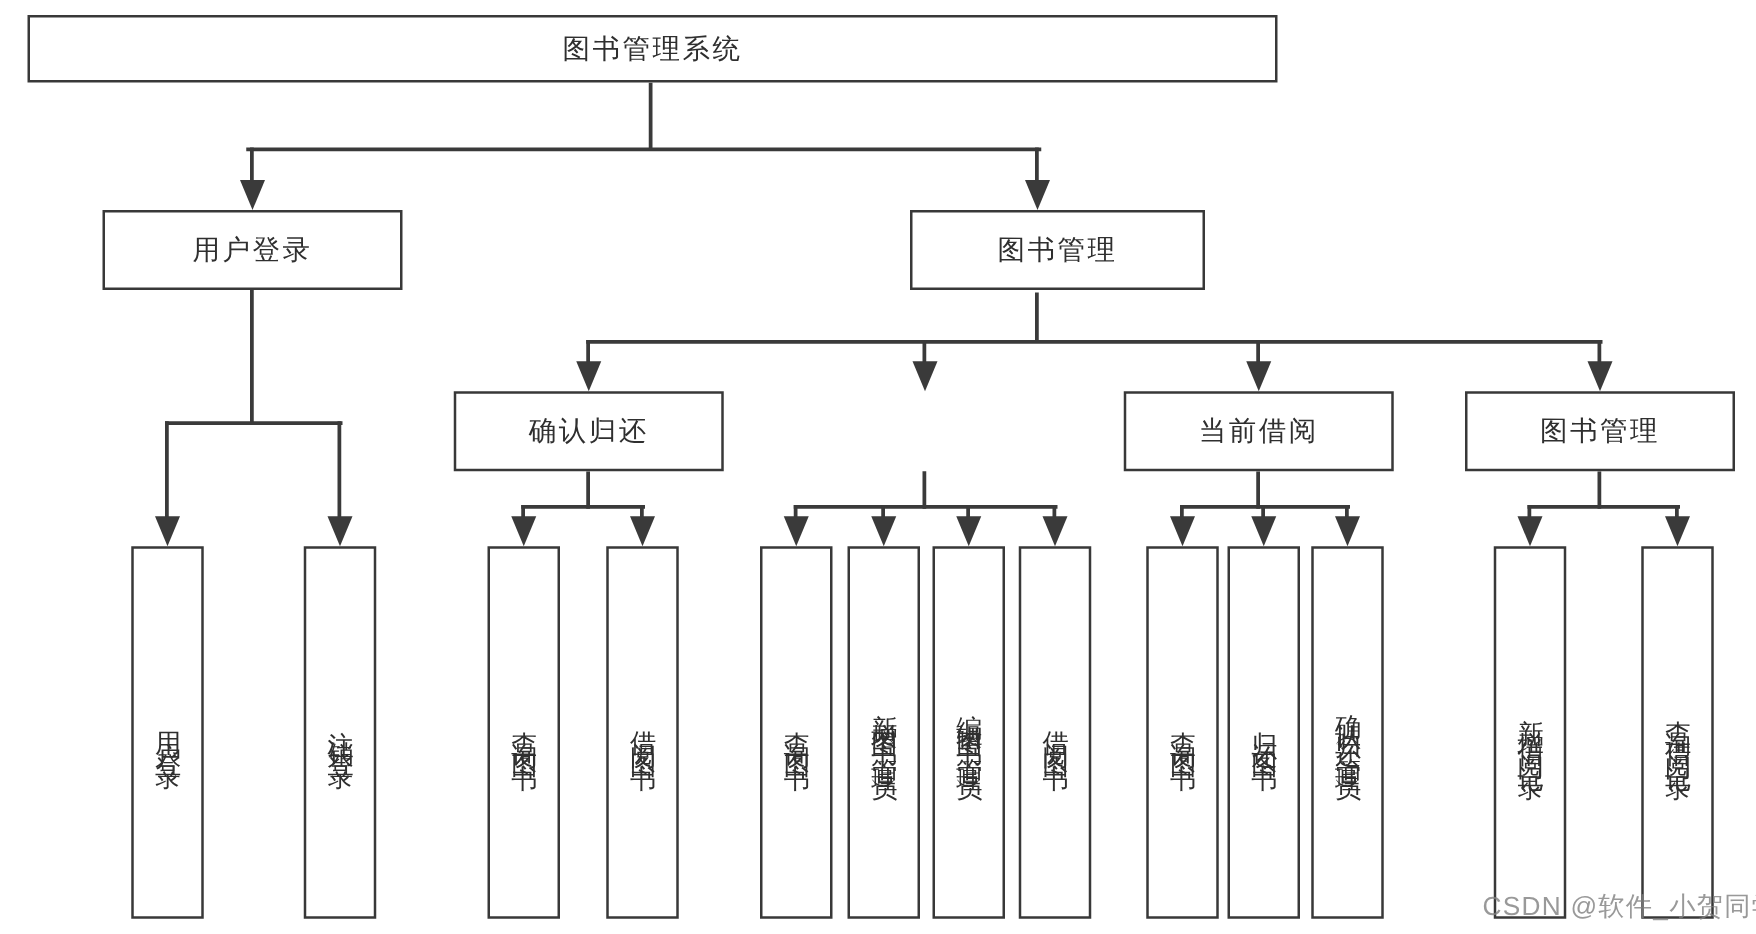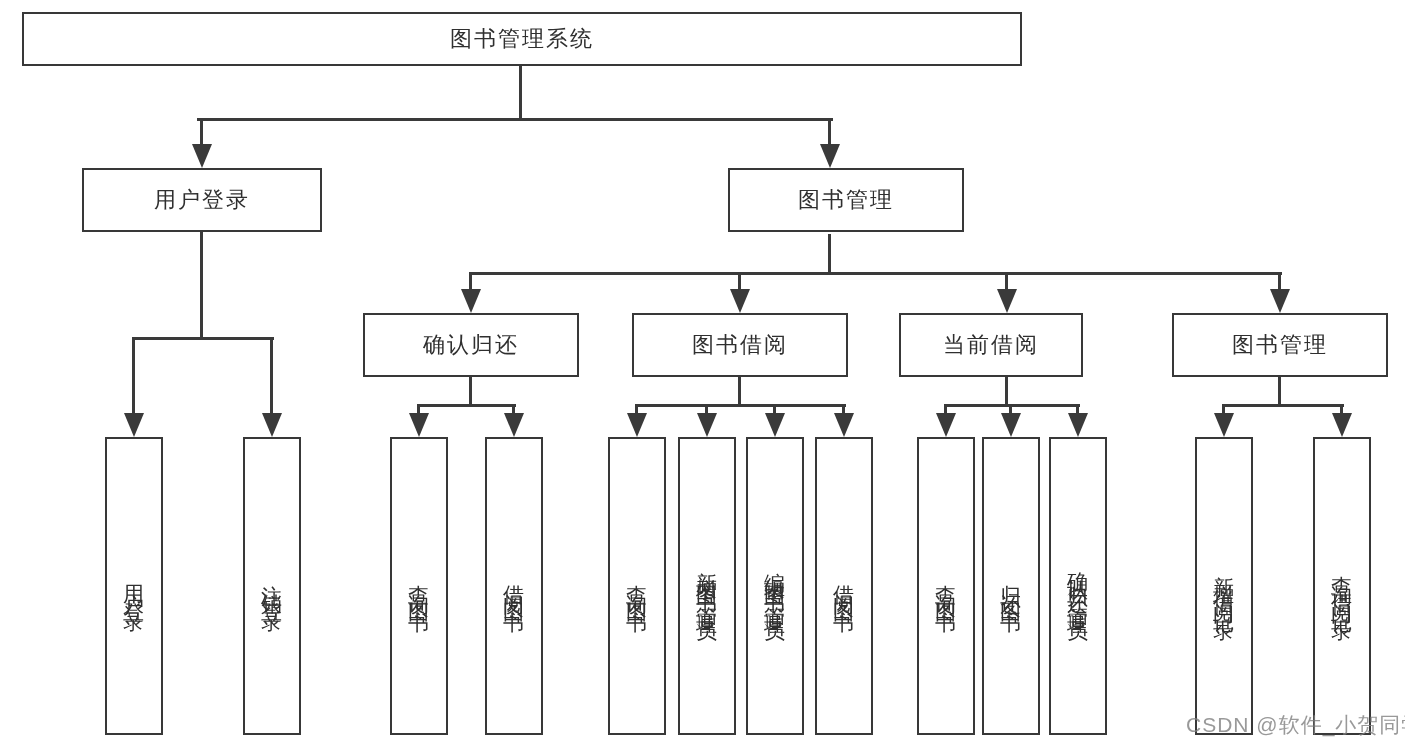--- a/index.html
+++ b/index.html
@@ -133,22 +133,21 @@
   <div class="ah" style="left:1214px; top:413px;"></div>
   <div class="ln" style="left:1340px; top:404px; width:3px; height:13px;"></div>
   <div class="ah" style="left:1332px; top:413px;"></div>
 
   <div class="hbox" style="left:22px; top:12px; width:1000px; height:54px;">图书管理系统</div>
 
   <div class="hbox" style="left:82px; top:168px; width:240px; height:64px;">用户登录</div>
   <div class="hbox" style="left:728px; top:168px; width:236px; height:64px;">图书管理</div>
 
   <div class="hbox" style="left:363px; top:313px; width:216px; height:64px;">确认归还</div>
-  <div class="hbox" style="left:632px; top:313px; width:216px; height:64px;">图书借阅</div>
-  <div class="hbox" style="left:899px; top:313px; width:184px; height:64px;">当前借阅</div>
+  <div class="hbox" style="left:899px; top:313px; width:216px; height:64px;">当前借阅</div>
   <div class="hbox" style="left:1172px; top:313px; width:216px; height:64px;">图书管理</div>
 
   <div class="leaf" style="left:105px;">
     <span>用户登录</span>
   </div>
   <div class="leaf" style="left:243px;">
     <span>注销登录</span>
   </div>
 
   <div class="leaf" style="left:390px;">

